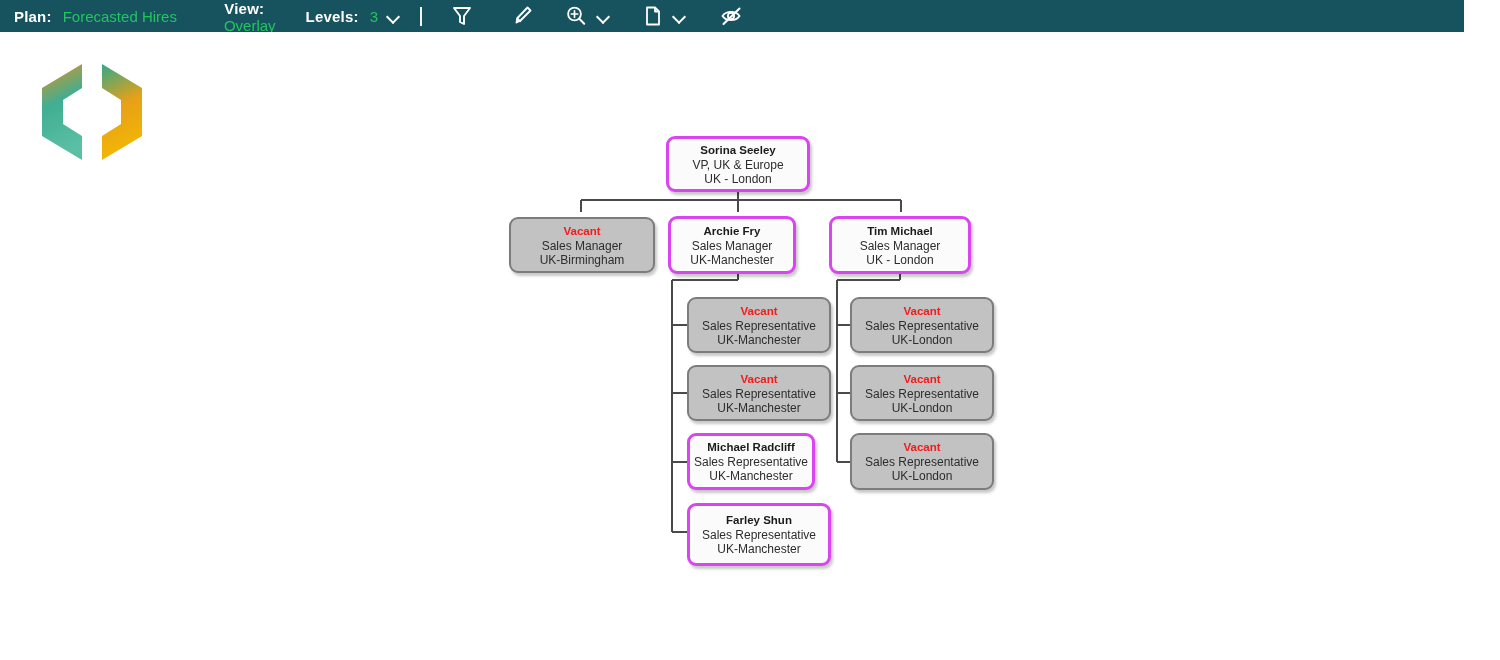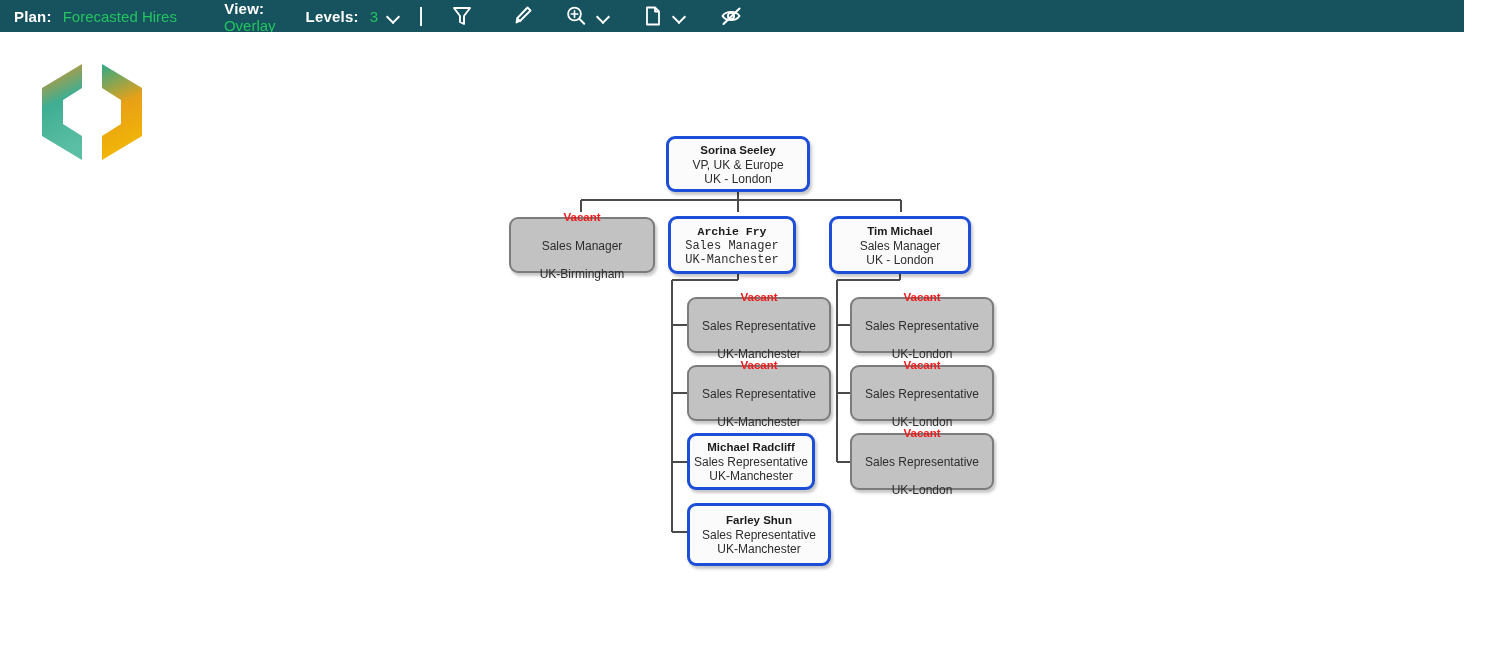--- a/index.html
+++ b/index.html
@@ -107,33 +107,32 @@
     left: 0; top: 0;
     width: 1500px; height: 628px;
     pointer-events: none;
   }
 
   
   .node {
     position: absolute;
     border-radius: 9px;
     background: #fbfbfb;
-    border: 3px solid #1d4ed8;
+    border: 3px solid #d946ef;
     box-shadow: 2px 3px 3px rgba(0,0,0,0.22);
     display: flex;
     flex-direction: column;
     align-items: center;
     justify-content: center;
     text-align: center;
     padding: 2px 4px;
   }
   .node.vacant {
     background: #c2c2c2;
     border: 2px solid #7c7c7c;
-    gap: 14px;
   }
   .node .n-name {
     font-size: 11.5px;
     font-weight: bold;
     color: #1b1b1b;
     line-height: 15px;
     white-space: nowrap;
   }
   .node.vacant .n-name {
     color: #f51b1b;
@@ -285,21 +284,21 @@
     <div class="n-title">VP, UK &amp; Europe</div>
     <div class="n-loc">UK - London</div>
   </div>
 
   <div class="node vacant" style="left:509px; top:185px; width:146px; height:56px;">
     <div class="n-name">Vacant</div>
     <div class="n-title">Sales Manager</div>
     <div class="n-loc">UK-Birmingham</div>
   </div>
 
-  <div class="node" style="left:668px; top:184px; width:128px; height:58px;font-family:Liberation Mono, monospace;">
+  <div class="node" style="left:668px; top:184px; width:128px; height:58px;">
     <div class="n-name">Archie Fry</div>
     <div class="n-title">Sales Manager</div>
     <div class="n-loc">UK-Manchester</div>
   </div>
 
   <div class="node" style="left:829px; top:184px; width:142px; height:58px;">
     <div class="n-name">Tim Michael</div>
     <div class="n-title">Sales Manager</div>
     <div class="n-loc">UK - London</div>
   </div>

